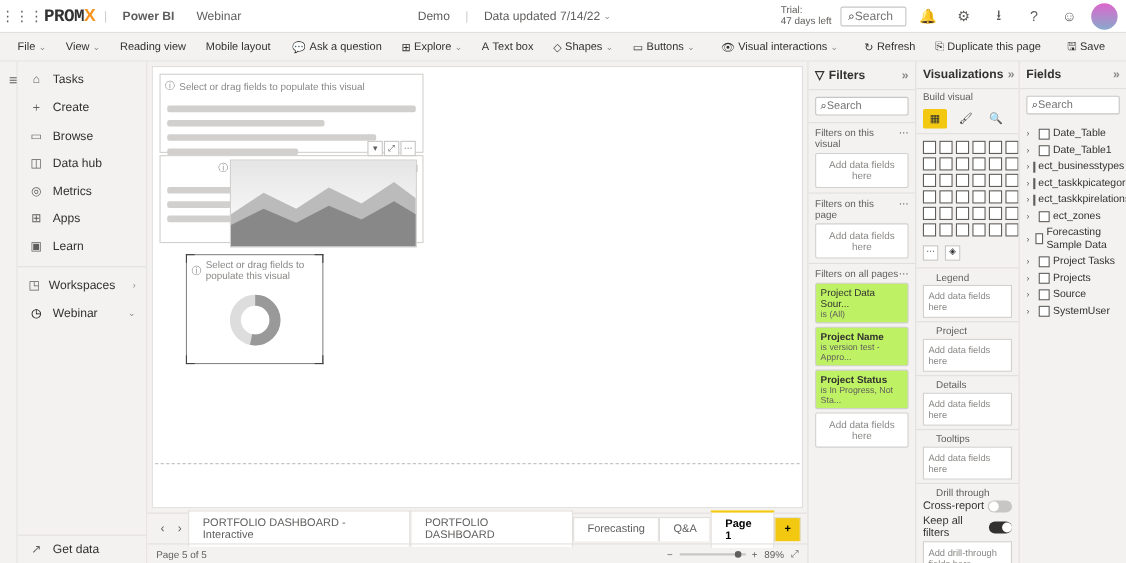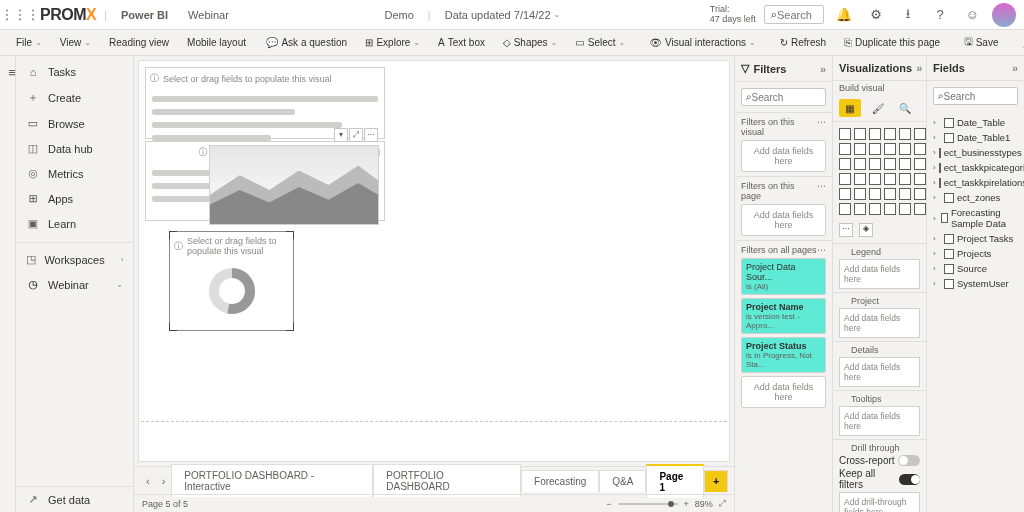--- a/index.html
+++ b/index.html
@@ -1,19 +1,19 @@
 <!DOCTYPE html>
 <html><head>
 <meta charset="utf-8">
 <style>
 * { box-sizing: border-box; margin: 0; padding: 0; font-family: "Segoe UI", Arial, sans-serif; }
 body { background: #f3f2f1; color: #323130; font-size: 11px; overflow: hidden; width:1024px; height:512px; }
 .top-bar { height:30px; background:#fff; border-bottom:1px solid #e1dfdd; display:flex; align-items:center; padding:0 8px; gap:8px; }
 .logo { font-weight:700; font-size:16px; letter-spacing:-0.5px; }
-.logo .m { color:#333; } .logo .x { color:#f7941d; }
+.logo .m { color:#333;font-family:Liberation Mono, monospace; } .logo .x { color:#f7941d; }
 .sep { color:#ccc; }
 .top-btn { padding:4px 6px; color:#605e5c; cursor:pointer; font-size:11px; display:flex; align-items:center; gap:3px; }
 .search-box { display:flex; align-items:center; border:1px solid #c8c6c4; border-radius:2px; padding:2px 6px; background:#fff; min-width:60px; }
 .search-box input { border:none; outline:none; font-size:11px; width:40px; }
 .trial { font-size:9px; text-align:left; line-height:1.1; color:#605e5c; }
 .spacer { flex:1; }
 .icon-btn { width:24px; height:24px; display:flex; align-items:center; justify-content:center; color:#605e5c; cursor:pointer; font-size:13px; }
 .avatar { width:24px; height:24px; border-radius:50%; background:linear-gradient(#d6c,#8ac); }
 .ribbon { height:26px; background:#f3f2f1; border-bottom:1px solid #e1dfdd; display:flex; align-items:center; padding:0 8px; gap:2px; }
 .ribbon .ritem { padding:4px 8px; font-size:10px; color:#323130; cursor:pointer; display:flex; align-items:center; gap:3px; white-space:nowrap; }
@@ -53,21 +53,21 @@
 .panel.filters { width:98px; }
 .panel.viz { width:94px; }
 .panel.fields { width:98px; }
 .panel-hd { display:flex; align-items:center; gap:4px; padding:6px 6px; font-weight:600; font-size:11px; border-bottom:1px solid #e1dfdd; }
 .panel-hd .chev { margin-left:auto; color:#888; }
 .p-search { margin:6px; border:1px solid #c8c6c4; border-radius:2px; background:#fff; display:flex; align-items:center; padding:2px 4px; }
 .p-search input { border:none; outline:none; width:100%; font-size:10px; }
 .f-section { padding:4px 6px; border-top:1px solid #e1dfdd; }
 .f-section-title { font-size:9px; color:#605e5c; margin-bottom:3px; display:flex; justify-content:space-between; }
 .f-well { background:#fff; border:1px solid #d2d0ce; border-radius:2px; padding:5px 4px; font-size:9px; color:#8a8886; text-align:center; }
-.f-chip { background:#5eead4; border:1px solid #d2d0ce; border-radius:2px; padding:3px 4px; font-size:9px; margin-bottom:3px; }
+.f-chip { background:#bef264; border:1px solid #d2d0ce; border-radius:2px; padding:3px 4px; font-size:9px; margin-bottom:3px; }
 .f-chip .val { color:#605e5c; font-size:8px; }
 .viz-sub { font-size:9px; color:#605e5c; padding:2px 6px; }
 .viz-tabs { display:flex; gap:6px; padding:4px 6px; border-bottom:1px solid #e1dfdd; }
 .viz-tab { width:22px; height:18px; border:1px solid transparent; display:flex; align-items:center; justify-content:center; cursor:pointer; }
 .viz-tab.active { background:#f2c811; border-radius:2px; }
 .viz-grid { display:grid; grid-template-columns:repeat(6,1fr); gap:3px; padding:6px; }
 .viz-ico { width:12px; height:12px; border:1px solid #605e5c; background:#fff; cursor:pointer; }
 .viz-extra { display:flex; gap:6px; padding:2px 6px 6px; }
 .viz-extra span { width:14px; height:14px; border:1px solid #c8c6c4; background:#fff; font-size:8px; text-align:center; }
 .v-section { padding:3px 6px; border-top:1px solid #e1dfdd; }
@@ -129,21 +129,21 @@
       <span>View</span> 
       <span class="rchev">⌄</span>
     </span>
   <span class="ritem">Reading view</span>
   <span class="ritem">Mobile layout</span>
   <span class="spacer"></span>
   <span class="ritem">💬 <span>Ask a question</span></span>
   <span class="ritem">⊞ <span>Explore</span> <span class="rchev">⌄</span></span>
   <span class="ritem">A <span>Text box</span></span>
   <span class="ritem">◇ <span>Shapes</span> <span class="rchev">⌄</span></span>
-  <span class="ritem">▭ <span>Select</span> <span class="rchev">⌄</span></span>
+  <span class="ritem">▭ <span>Buttons</span> <span class="rchev">⌄</span></span>
   <span class="rdiv"></span>
   <span class="ritem">👁 <span>Visual interactions</span> <span class="rchev">⌄</span></span>
   <span class="rdiv"></span>
   <span class="ritem">↻ <span>Refresh</span></span>
   <span class="ritem">⎘ <span>Duplicate this page</span></span>
   <span class="rdiv"></span>
   <span class="ritem">🖫 <span>Save</span></span>
   <span class="rdiv"></span>
   <span class="ritem">📌 </span>
   <span class="rdiv"></span>

